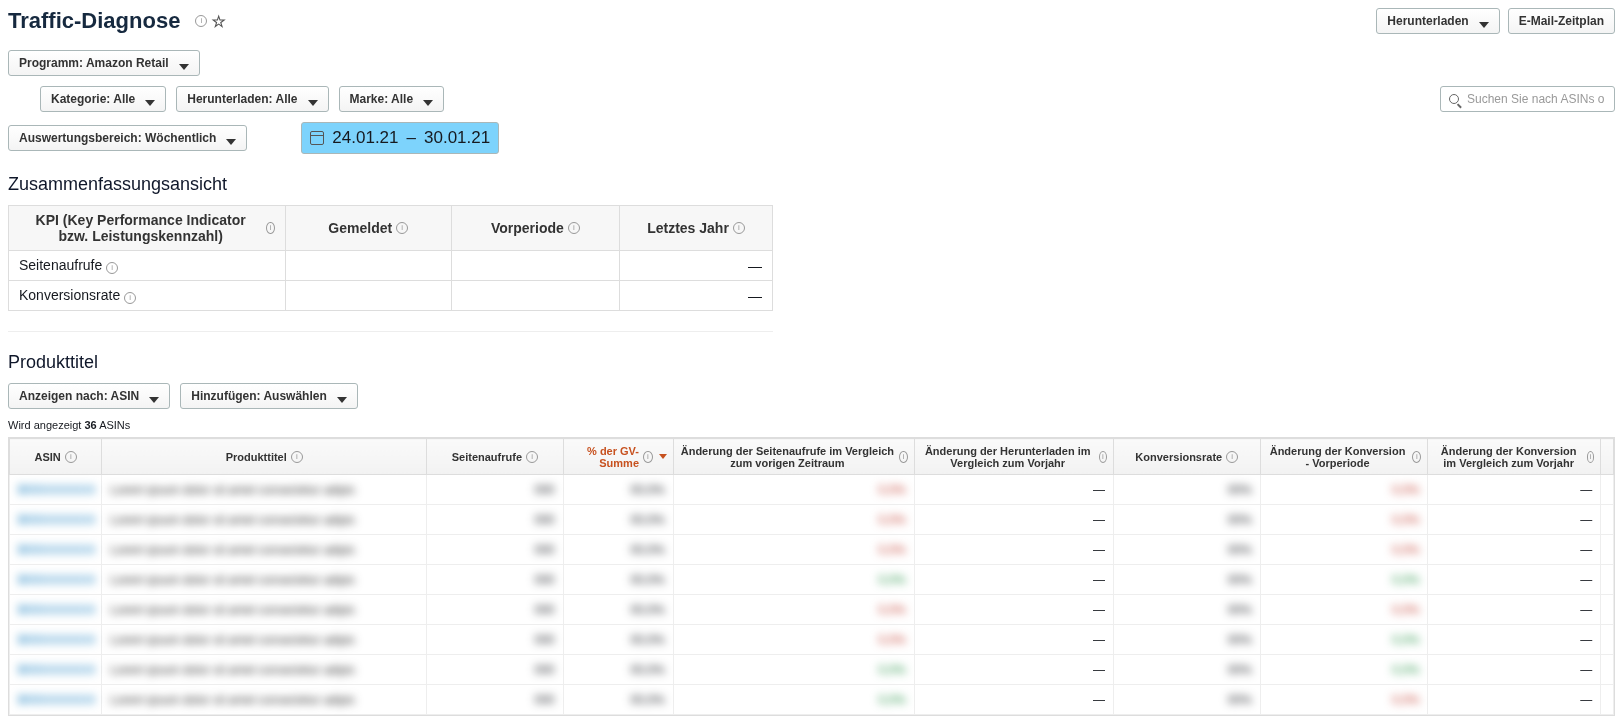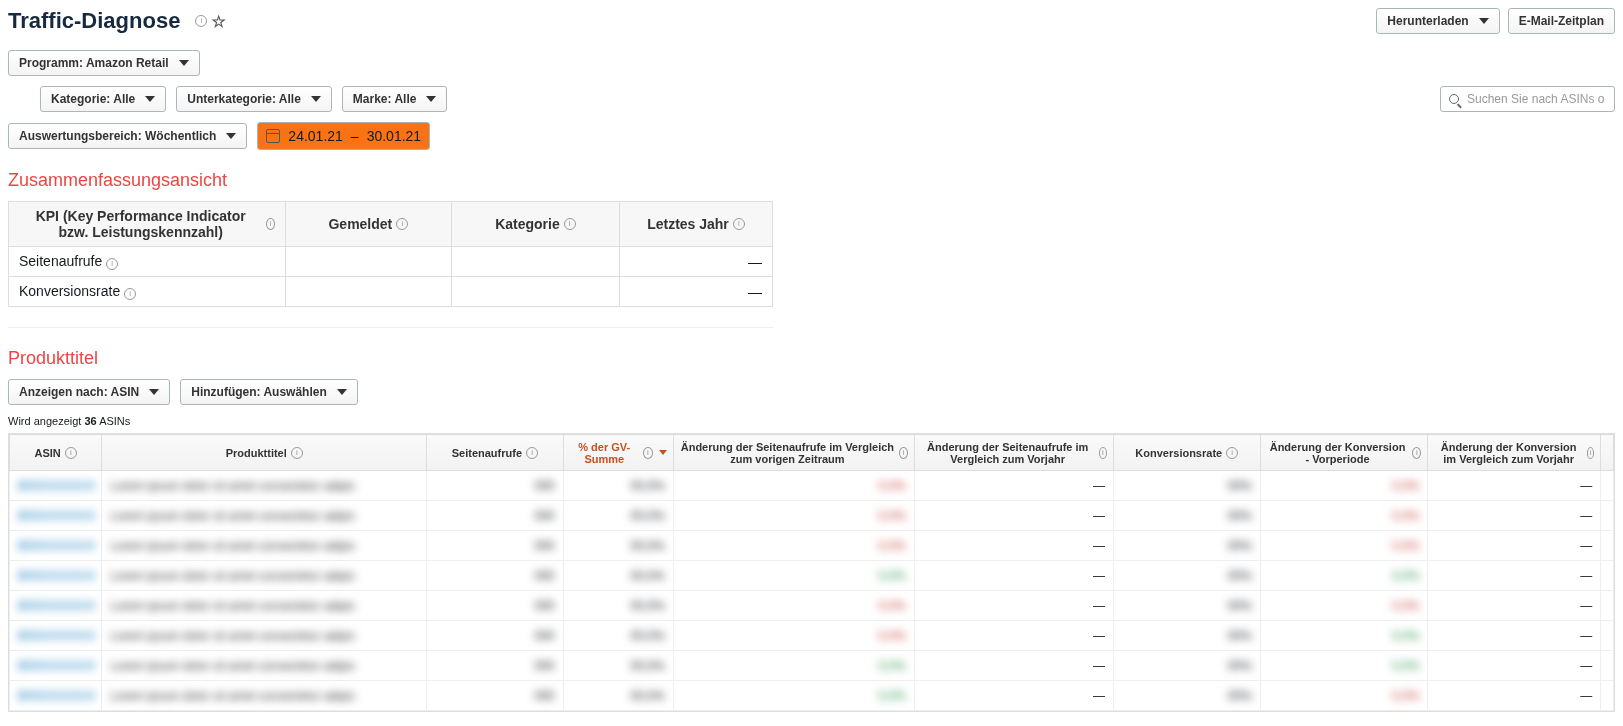--- a/index.html
+++ b/index.html
@@ -47,21 +47,21 @@
   .star-icon {
     font-size: 16px;
     color: #555;
   }
   .header-actions {
     display: flex;
     gap: 8px;
   }
   .btn {
     display: inline-flex;
-    align-items: center;
+    align-items: flex-end;
     gap: 10px;
     border: 1px solid #aab7b8;
     background: linear-gradient(#fff, #f4f4f4);
     border-radius: 3px;
     padding: 5px 10px;
     font-size: 12px;
     font-weight: 700;
     color: #333;
     cursor: pointer;
     white-space: nowrap;
@@ -81,24 +81,25 @@
   }
   .filter-row.justify-between {
     justify-content: space-between;
     padding-left: 32px;
   }
   .date-picker {
     display: inline-flex;
     align-items: center;
     border: 1px solid #aab7b8;
     border-radius: 3px;
-    background: #f97316;
+    background: #7dd3fc;
     padding: 5px 8px;
-    font-size: 14px;
+    font-size: 17px;
     gap: 8px;
+    margin-left: 44px;
   }
   .cal-icon {
     width: 14px;
     height: 14px;
     position: relative;
     border: 1px solid #555;
     border-radius: 2px;
   }
   .cal-icon::before {
     content: "";
@@ -142,21 +143,21 @@
     width: 5px;
     height: 1.5px;
     background: #666;
     bottom: -3px;
     right: -4px;
     transform: rotate(45deg);
   }
   h2.section-title {
     font-size: 18px;
     font-weight: 400;
-    color: #ef4444;
+    color: #0f172a;
     margin: 20px 0 10px 0;
   }
   table.summary-table {
     border-collapse: collapse;
     width: 765px;
     margin-bottom: 20px;
   }
   table.summary-table th,
   table.summary-table td {
     border: 1px solid #ddd;
@@ -205,20 +206,21 @@
     font-size: 11px;
     font-weight: 700;
     padding: 4px 6px;
     text-align: center;
     height: 36px;
     color: #333;
     vertical-align: middle;
   }
   table.detail-table th.sorted {
     color: #c7511f;
+    text-align: right;
   }
   .sort-arrow {
     display: inline-block;
     width: 0;
     height: 0;
     border-left: 4px solid transparent;
     border-right: 4px solid transparent;
     border-top: 5px solid #c7511f;
     margin-left: 2px;
     vertical-align: middle;
@@ -276,21 +278,21 @@
   </button>
 </div>
 
 <div class="filter-row justify-between">
   <div class="filters-left">
     <button class="btn">
       <span>Kategorie: Alle</span>
       <span class="caret"></span>
     </button>
     <button class="btn">
-      <span>Unterkategorie: Alle</span>
+      <span>Herunterladen: Alle</span>
       <span class="caret"></span>
     </button>
     <button class="btn">
       <span>Marke: Alle</span>
       <span class="caret"></span>
     </button>
   </div>
   <div class="search-box">
     <span class="mag-icon"></span>
     <input type="text" placeholder="Suchen Sie nach ASINs oder S" style="">
@@ -322,21 +324,21 @@
           </span>
       </th>
       <th style="width:168px">
         <span class="th-inner">
             <span>Gemeldet</span>
             <span class="info-icon"></span>
           </span>
       </th>
       <th style="width:170px">
         <span class="th-inner">
-            <span>Kategorie</span>
+            <span>Vorperiode</span>
             <span class="info-icon"></span>
           </span>
       </th>
       <th style="width:155px">
         <span class="th-inner">
             <span>Letztes Jahr</span>
             <span class="info-icon"></span>
           </span>
       </th>
     </tr>
@@ -415,21 +417,21 @@
       <th class="sorted"><span class="th-inner">
               <span>% der GV-Summe</span>
               <span class="info-icon"></span>
               <span class="sort-arrow"></span>
             </span></th>
       <th><span class="th-inner">
               <span>Änderung der Seitenaufrufe im Vergleich zum vorigen Zeitraum</span>
               <span class="info-icon"></span>
             </span></th>
       <th><span class="th-inner">
-              <span>Änderung der Seitenaufrufe im Vergleich zum Vorjahr</span>
+              <span>Änderung der Herunterladen im Vergleich zum Vorjahr</span>
               <span class="info-icon"></span>
             </span></th>
       <th><span class="th-inner">
               <span>Konversionsrate</span>
               <span class="info-icon"></span>
             </span></th>
       <th><span class="th-inner">
               <span>Änderung der Konversion - Vorperiode</span>
               <span class="info-icon"></span>
             </span></th>

